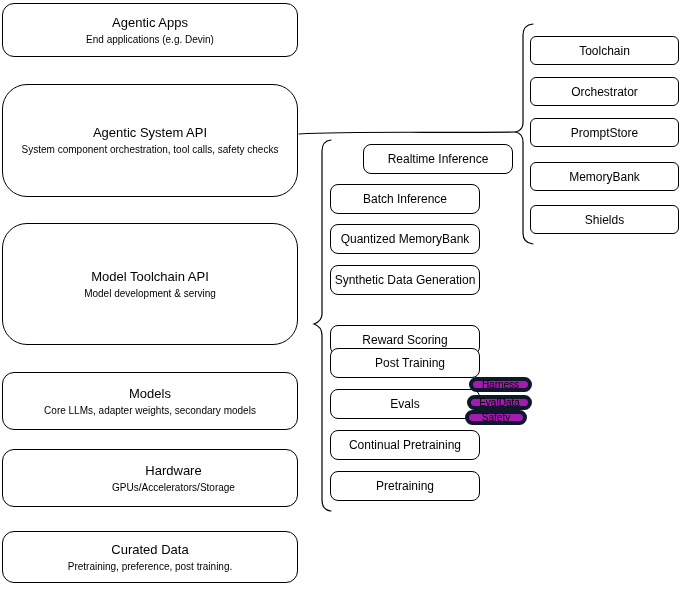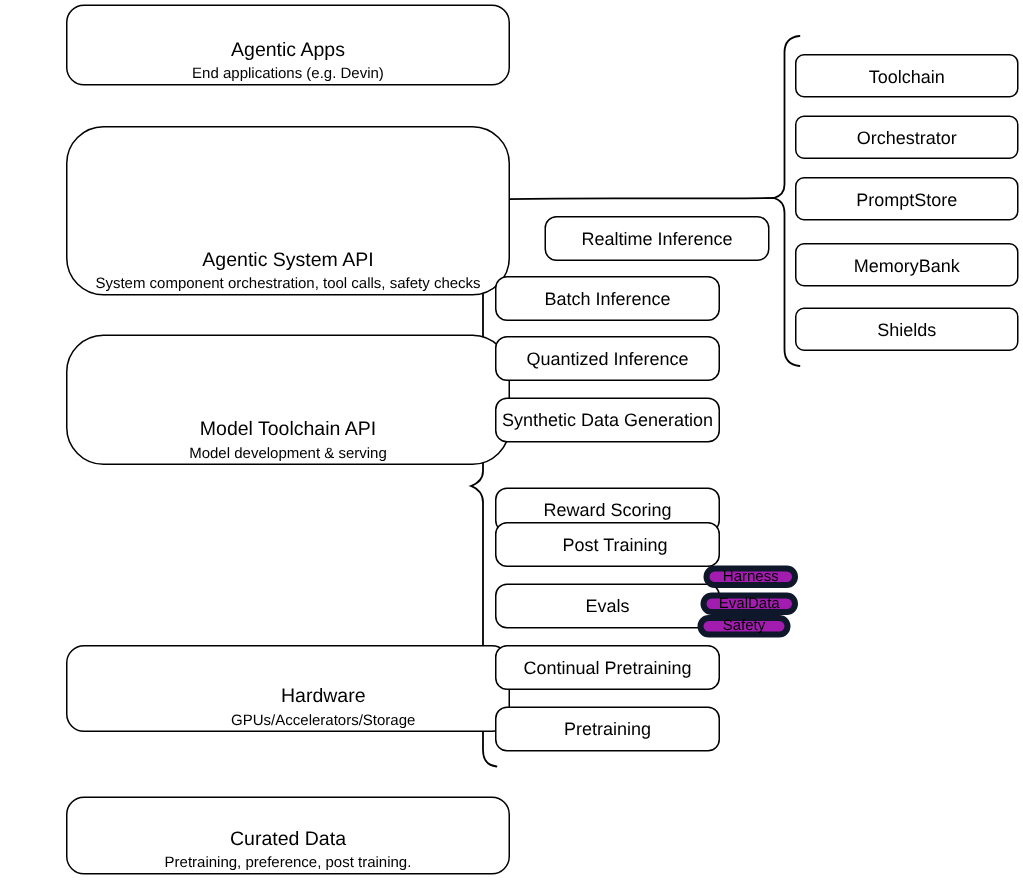--- a/index.html
+++ b/index.html
@@ -25,25 +25,24 @@
   }
   .lbox {
     position: absolute;
     left: 2px;
     width: 296px;
     background: #ffffff;
     border: 1px solid #000000;
     display: flex;
     flex-direction: column;
     align-items: center;
-    justify-content: flex-end;
+    justify-content: center;
     text-align: center;
     z-index: 2;
     box-sizing: border-box;
-    margin-left: 42px;
   }
   .lbox .title { font-size: 13px; line-height: 15px; }
   .lbox .subtitle { font-size: 10px; line-height: 12px; margin-top: 4px; }
   .mbox {
     position: absolute;
     left: 330px;
     width: 150px;
     height: 30px;
     background: #ffffff;
     border: 1px solid #000000;
@@ -104,39 +103,43 @@
   <div class="lbox" style="top:3px;height:54px;border-radius:12px;">
     <div class="title">Agentic Apps</div>
     <div class="subtitle">End applications (e.g. Devin)</div>
   </div>
 
   <div class="lbox" style="top:84px;height:113px;border-radius:25px;">
     <div class="title">Agentic System API</div>
     <div class="subtitle">System component orchestration, tool calls, safety checks</div>
   </div>
 
-  <div class="lbox" style="top:223px;height:87px;border-radius:25px;">
+  <div class="lbox" style="top:223px;height:122px;border-radius:25px;">
     <div class="title">Model Toolchain API</div>
     <div class="subtitle">Model development &amp; serving</div>
   </div>
 
+  <div class="lbox" style="top:372px;height:58px;border-radius:12px;">
+    <div class="title">Models</div>
+    <div class="subtitle">Core LLMs, adapter weights, secondary models</div>
+  </div>
 
-  <div class="lbox" style="top:430px;height:58px;border-radius:12px;padding-left:47px;">
+  <div class="lbox" style="top:449px;height:58px;border-radius:12px;padding-left:47px;">
     <div class="title">Hardware</div>
     <div class="subtitle">GPUs/Accelerators/Storage</div>
   </div>
 
   <div class="lbox" style="top:531px;height:52px;border-radius:12px;">
     <div class="title">Curated Data</div>
     <div class="subtitle">Pretraining, preference, post training.</div>
   </div>
 
   <div class="mbox" style="top:144px;margin-left:33px;">Realtime Inference</div>
   <div class="mbox" style="top:184px;">Batch Inference</div>
-  <div class="mbox" style="top:224px;">Quantized Inference</div>
+  <div class="mbox" style="top:224px;">Quantized MemoryBank</div>
   <div class="mbox" style="top:265px;">Synthetic Data Generation</div>
   <div class="mbox" style="top:307px;margin-top:18px;">Reward Scoring</div>
   <div class="mbox" style="top:348px;padding-left:10px;">Post Training</div>
   <div class="mbox" style="top:430px;">Continual Pretraining</div>
   <div class="mbox" style="top:389px;">Evals</div>
   <div class="mbox" style="top:471px;">Pretraining</div>
 
   <div class="pill" style="left:469px;top:377px;width:63px;">Harness</div>
   <div class="pill" style="left:467px;top:395px;width:65px;">EvalData</div>
   <div class="pill" style="left:465px;top:410px;width:62px;">Safety</div>

